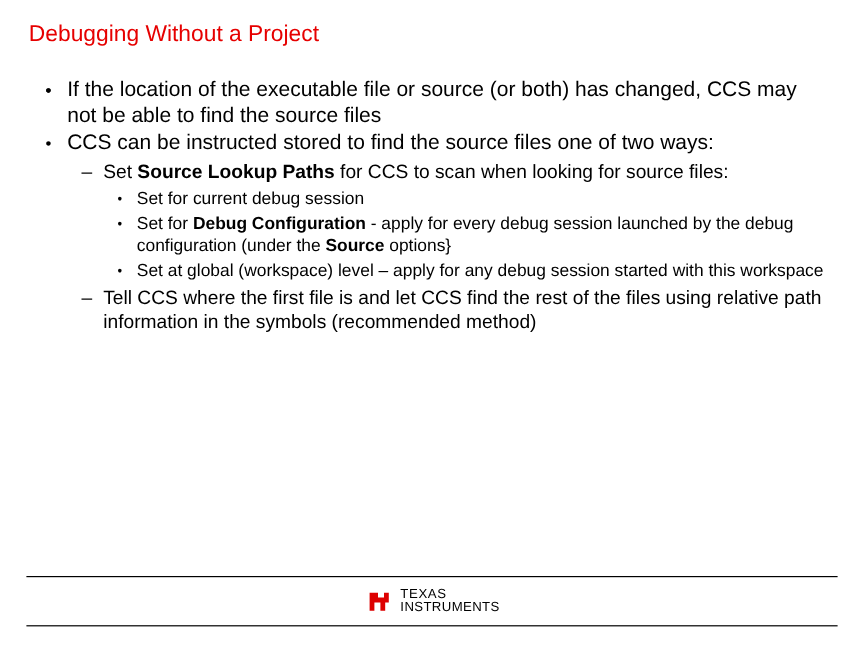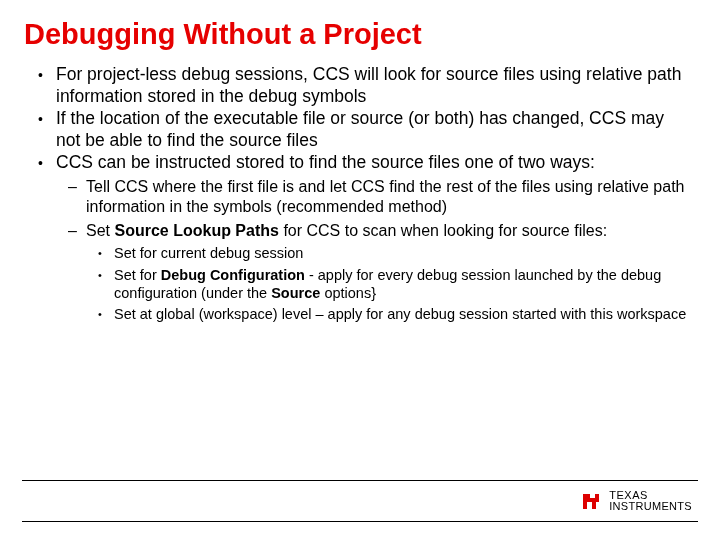--- a/index.html
+++ b/index.html
@@ -16,22 +16,22 @@
     position: relative;
     width: 720px;
     height: 540px;
     box-sizing: border-box;
   }
   .title {
     position: absolute;
     top: 18px;
     left: 24px;
     color: #e60000;
-    font-size: 29px;
-    font-weight: bold;
+    font-size: 19px;
+    font-weight: normal;
   }
   .content {
     position: absolute;
     top: 64px;
     left: 24px;
     right: 28px;
     font-size: 17px;
     line-height: 1.25;
   }
   ul { margin: 0; padding: 0; list-style: none; }
@@ -87,21 +87,21 @@
   .footer {
     position: absolute;
     left: 22px;
     right: 22px;
     bottom: 18px;
     height: 40px;
     border-top: 1px solid #000;
     border-bottom: 1px solid #000;
     display: flex;
     align-items: center;
-    justify-content: flex-end;
+    justify-content: center;
     padding: 0 6px;
   }
   .logo {
     display: flex;
     align-items: center;
     gap: 6px;
   }
   .logo-text {
     font-size: 11px;
     line-height: 1.0;
@@ -113,44 +113,43 @@
 </head>
 <body>
 
 <div class="slide">
 
   <div class="title">Debugging Without a Project</div>
 
   <div class="content">
     <ul class="lvl1">
       <li>
-        <span>For project-less debug sessions, CCS will look for source files using relative path information stored in the debug symbols</span>
       </li>
       <li>
         <span>If the location of the executable file or source (or both) has changed, CCS may not be able to find the source files</span>
       </li>
       <li>
         <span>CCS can be instructed stored to find the source files one of two ways:</span>
         <ul class="lvl2">
-          <li>
-            <span>Tell CCS where the first file is and let CCS find the rest of the files using relative path information in the symbols (recommended method)</span>
-          </li>
           <li>
             <span><span>Set </span><b>Source Lookup Paths</b><span> for CCS to scan when looking for source files:</span></span>
             <ul class="lvl3">
               <li>
                 <span>Set for current debug session</span>
               </li>
               <li>
                 <span><span>Set for </span><b>Debug Configuration</b><span> - apply for every debug session launched by the debug configuration (under the </span><b>Source</b><span> options}</span></span>
               </li>
               <li>
                 <span>Set at global (workspace) level – apply for any debug session started with this workspace</span>
               </li>
             </ul>
+          </li>
+          <li>
+            <span>Tell CCS where the first file is and let CCS find the rest of the files using relative path information in the symbols (recommended method)</span>
           </li>
         </ul>
       </li>
     </ul>
   </div>
 
   <div class="footer">
     <div class="logo">
       <svg width="24" height="24" viewBox="0 0 24 24">
         <path d="M4 5 L11 5 L11 9 L16 9 L16 5 L20 5 L20 13 L17 13 L17 20 L13 20 L13 13 L8 13 L8 20 L4 20 Z" fill="#d00"></path>

